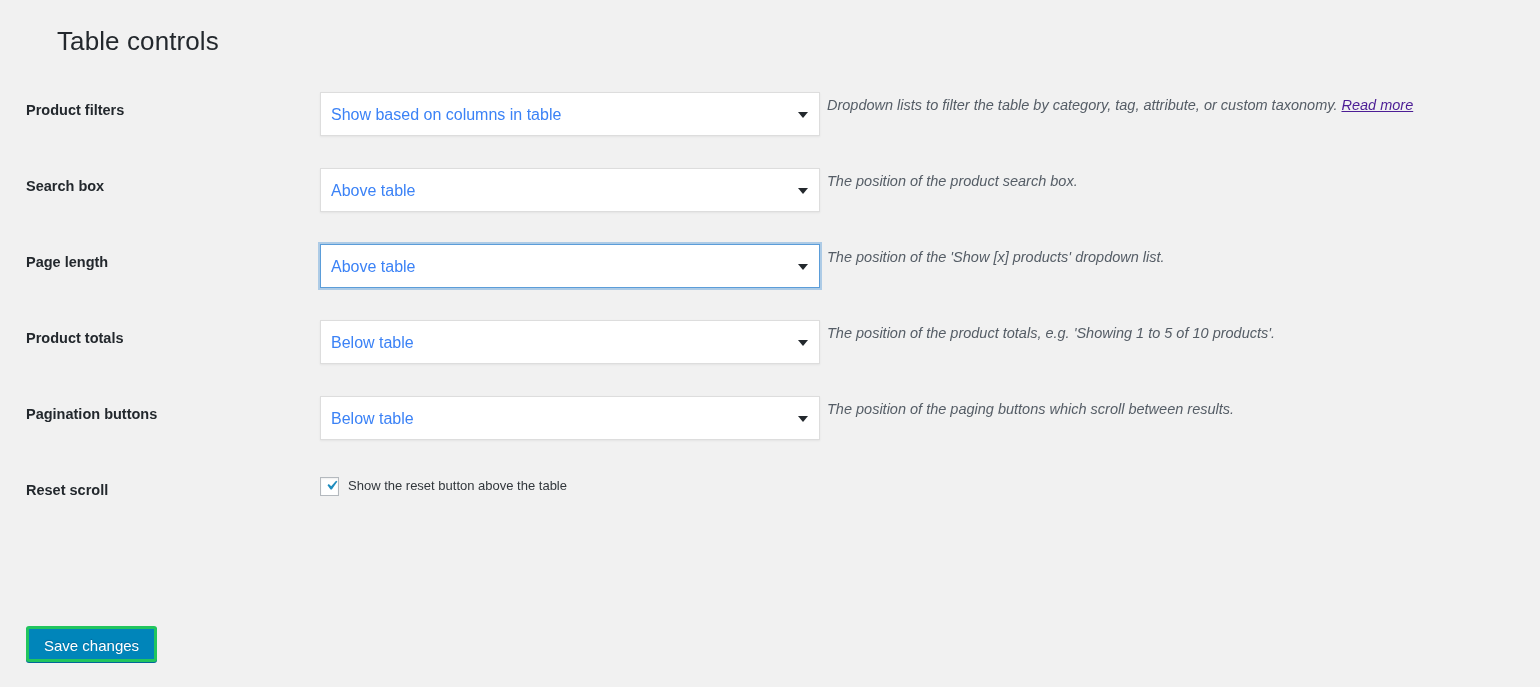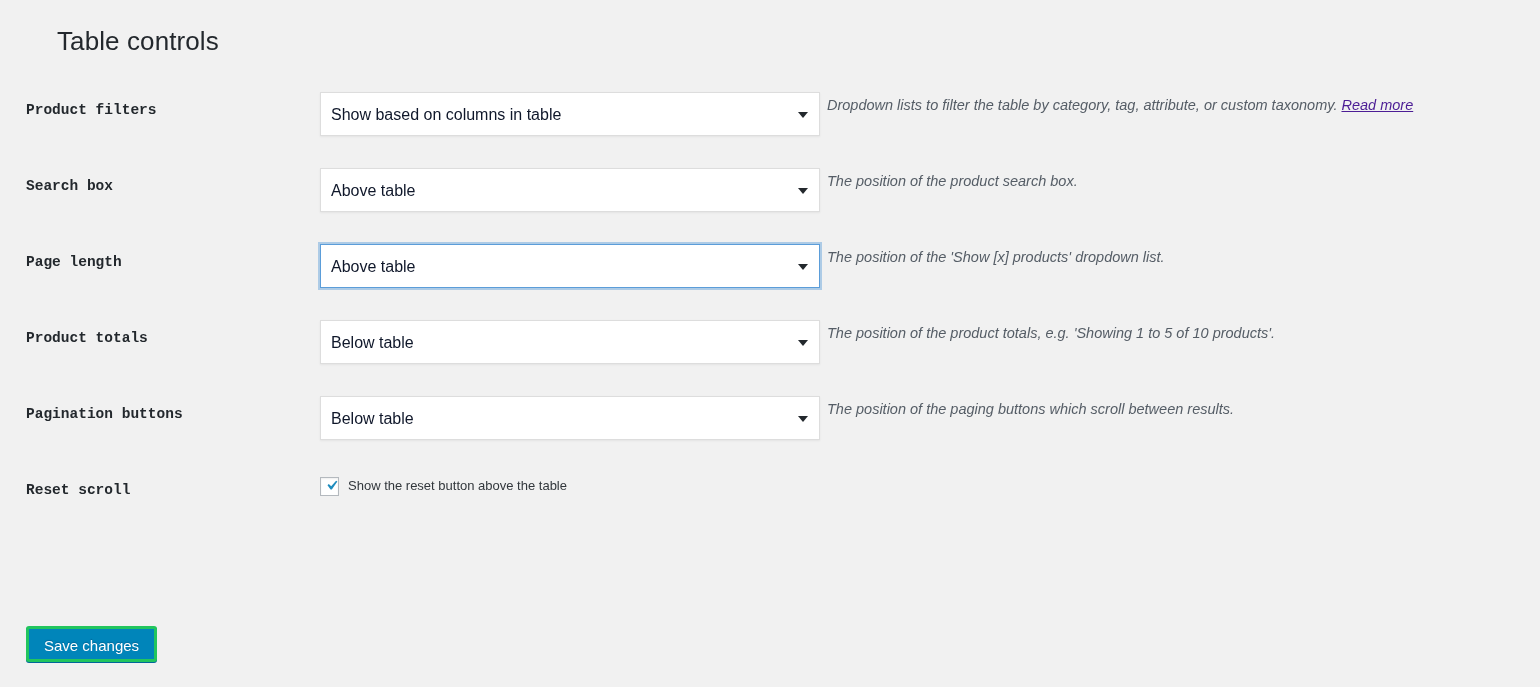--- a/index.html
+++ b/index.html
@@ -45,21 +45,20 @@
 
   .form-table th {
     width: 294px;
     text-align: left;
     vertical-align: top;
     padding: 16px 10px 16px 0;
     font-size: 14.5px;
     font-weight: bold;
     color: #23282d;
     line-height: 1.3;
-    font-family: Liberation Mono, monospace;
   }
 
   .form-table td {
     vertical-align: top;
     padding: 0;
   }
 
   .field-wrap {
     display: flex;
     align-items: flex-start;
@@ -84,21 +83,21 @@
     cursor: pointer;
   }
 
   .wp-select .value {
     position: absolute;
     left: 10px;
     top: 0;
     height: 44px;
     line-height: 44px;
     font-size: 16px;
-    color: #0f172a;
+    color: #3b82f6;
     white-space: nowrap;
     overflow: hidden;
     text-overflow: ellipsis;
     right: 34px;
   }
 
   .wp-select .caret {
     position: absolute;
     right: 11px;
     top: 50%;

